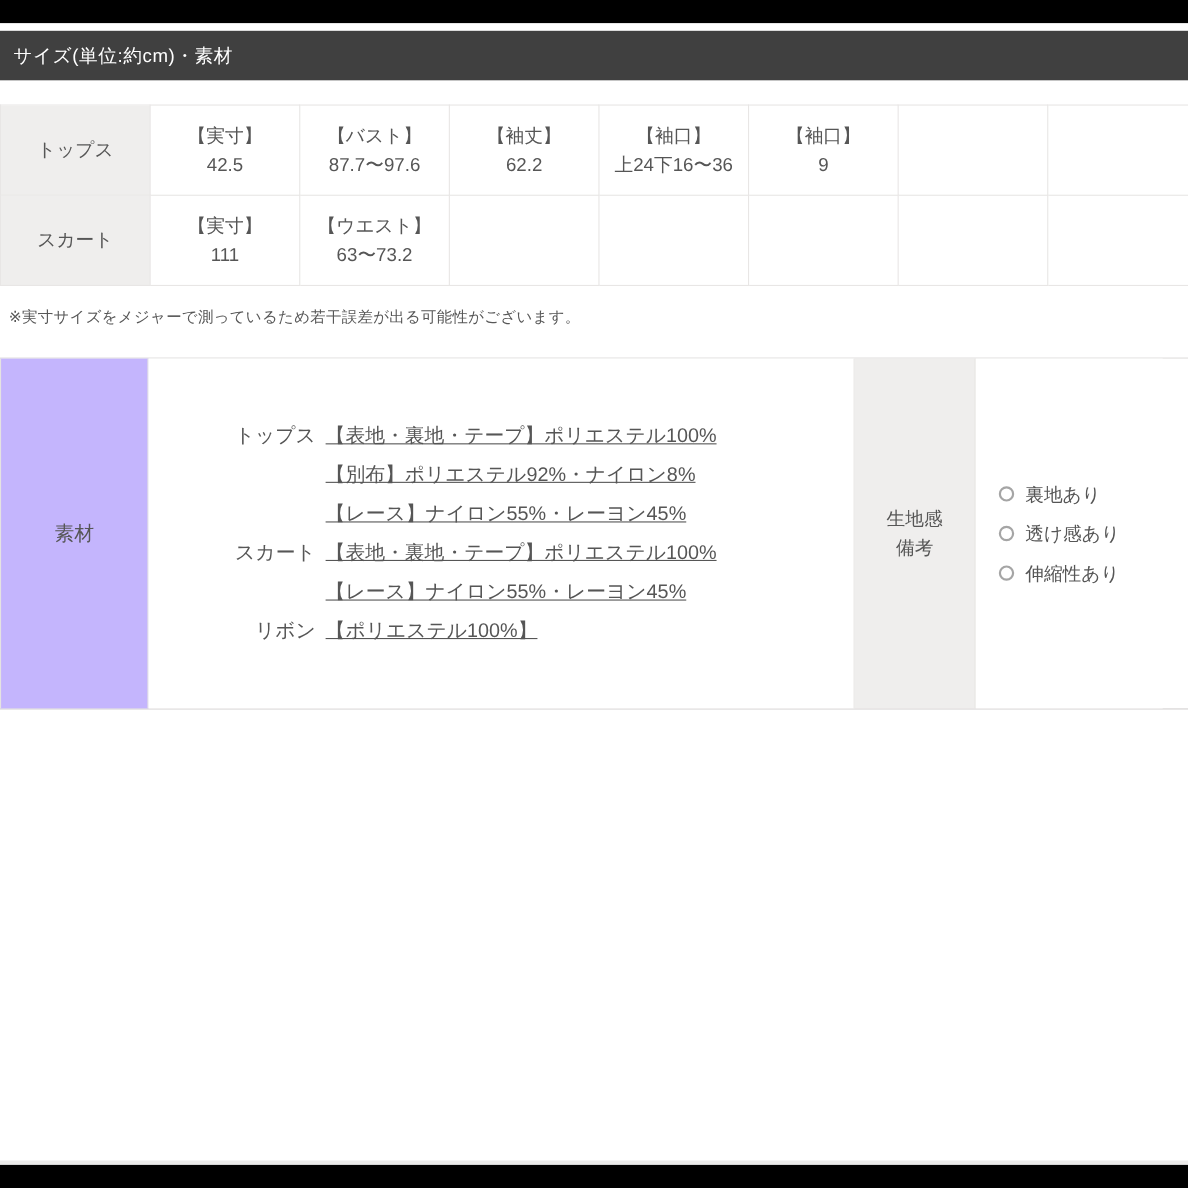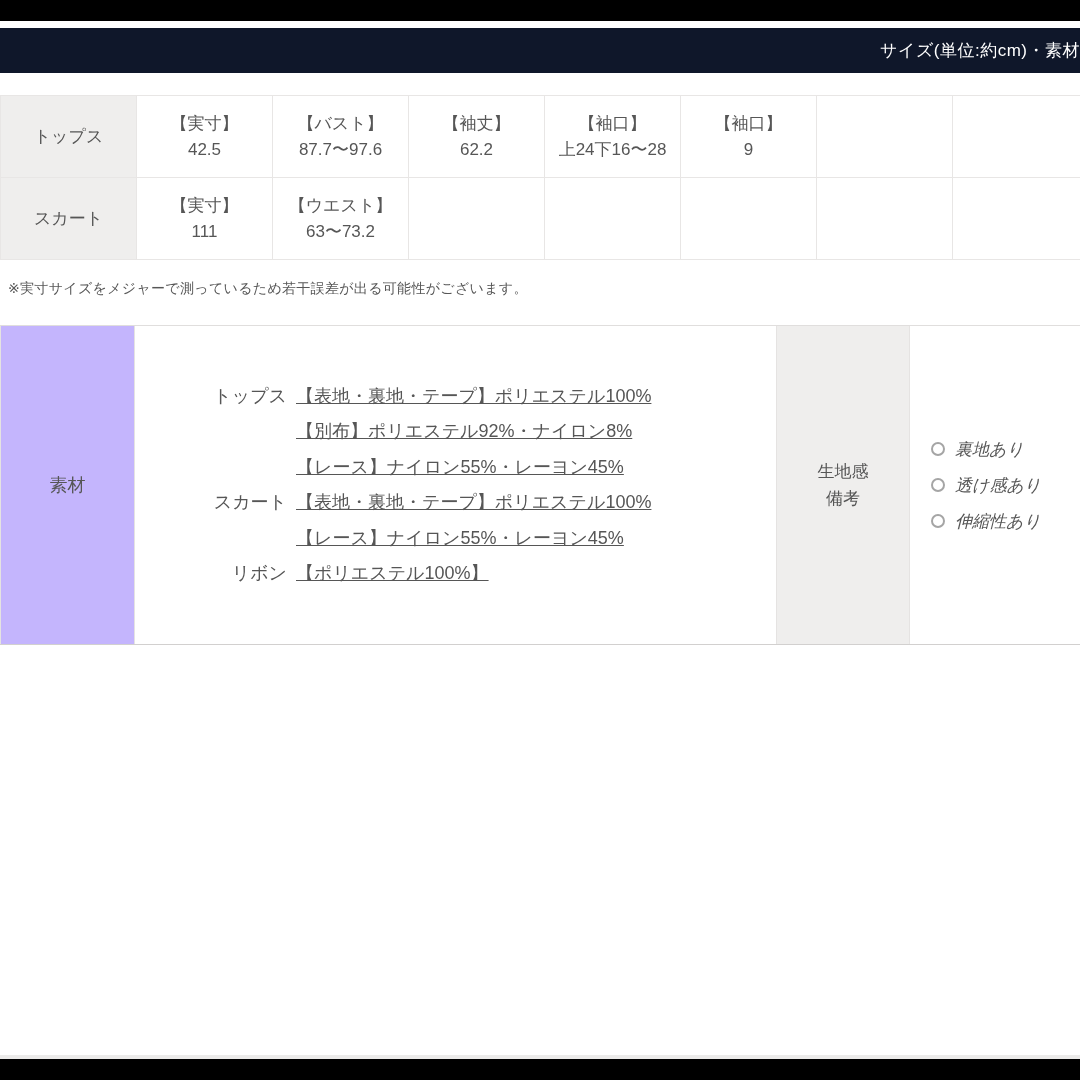--- a/index.html
+++ b/index.html
@@ -6,23 +6,23 @@
   body{
     width:1080px;height:1080px;position:relative;background:#ffffff;
     font-family:"Liberation Sans","DejaVu Sans",sans-serif;
     color:#565656;overflow:hidden;
   }
   .top-bar{position:absolute;left:0;top:0;width:1080px;height:21px;background:#000000;}
   .bottom-line{position:absolute;left:0;top:1055px;width:1080px;height:4px;background:#ecebea;}
   .bottom-bar{position:absolute;left:0;top:1059px;width:1080px;height:21px;background:#000000;}
 
   .header-bar{
-    position:absolute;left:0;top:28px;width:1080px;height:45px;background:#0f172a;
-    color:#ffffff;font-size:17px;line-height:45px;padding-left:24px;
-    box-sizing:border-box;letter-spacing:0.5px;text-align:right;
+    position:absolute;left:0;top:28px;width:1080px;height:45px;background:#404040;
+    color:#ffffff;font-size:17px;line-height:45px;padding-left:12px;
+    box-sizing:border-box;letter-spacing:0.5px;
   }
 
   table.size-table{
     position:absolute;left:0;top:95px;width:1080px;
     border-collapse:collapse;table-layout:fixed;
   }
   table.size-table td{
     width:135px;height:81px;border:1px solid #e8e6e5;
     text-align:center;vertical-align:middle;
     font-size:17px;line-height:26px;color:#565656;padding:0;overflow:hidden;
@@ -43,26 +43,26 @@
     font-size:18px;border-left:1px solid #e5e3e2;
   }
   .mat-content{width:642px;background:#ffffff;display:flex;align-items:center;}
   .mat-lines{
     width:100%;display:grid;grid-template-columns:152px 1fr;column-gap:9px;
     font-size:18px;line-height:35.5px;color:#565656;
   }
   .mat-label{text-align:right;white-space:nowrap;}
   .mat-detail{text-align:left;white-space:nowrap;text-decoration:underline;}
   .fabric-head{
-    width:133px;background:#efeeed;display:flex;flex-direction:column;
+    width:110px;background:#efeeed;display:flex;flex-direction:column;
     align-items:center;justify-content:center;font-size:17px;line-height:27px;
   }
   .fabric-notes{
     width:170px;background:#ffffff;display:flex;flex-direction:column;justify-content:center;
-    padding-left:21px;box-sizing:border-box;font-size:17px;border-right:none;font-style:italic;
+    padding-left:21px;box-sizing:border-box;font-size:17px;border-right:none;
   }
   .fabric-note-item{display:flex;align-items:center;height:36px;}
   .circle{
     width:14px;height:14px;border:2px solid #a5a5a5;border-radius:50%;
     flex:0 0 auto;margin-right:10px;box-sizing:border-box;
   }
 </style>
 </head>
 <body>
 
@@ -83,21 +83,21 @@
     <td>
       <div>【バスト】</div>
       <div>87.7〜97.6</div>
     </td>
     <td>
       <div>【袖丈】</div>
       <div>62.2</div>
     </td>
     <td>
       <div>【袖口】</div>
-      <div>上24下16〜28</div>
+      <div>上24下16〜36</div>
     </td>
     <td>
       <div>【袖口】</div>
       <div>9</div>
     </td>
     <td>
       <div></div>
       <div></div>
     </td>
     <td>

